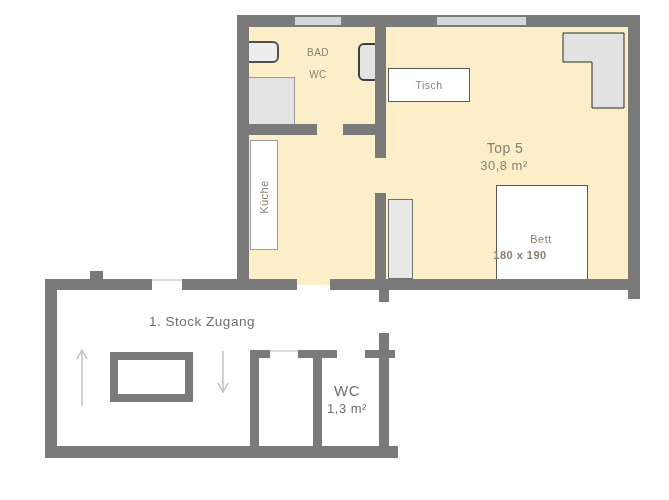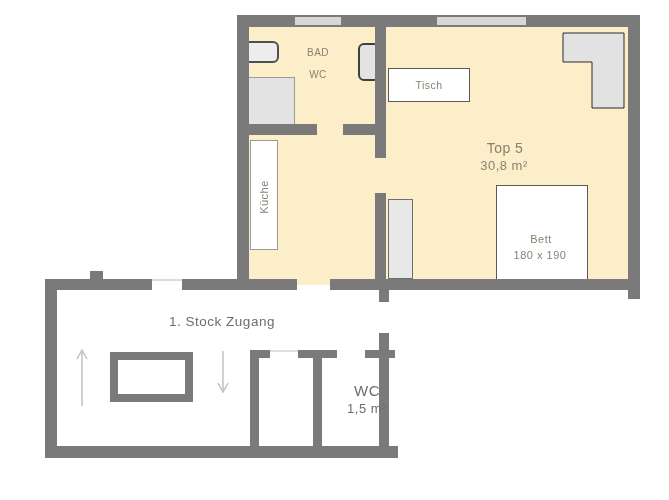--- a/index.html
+++ b/index.html
@@ -14,21 +14,21 @@
   html,body{margin:0;padding:0;background:#fff;}
   body{font-family:"Liberation Sans","DejaVu Sans",sans-serif;}
   #plan{position:relative;width:669px;height:500px;background:#fff;overflow:hidden;}
   .abs{position:absolute;}
   .floor{background:var(--floor);z-index:1;}
   .wall{background:var(--wall);z-index:3;}
   .window{background:var(--window);z-index:4;}
   .threshold{z-index:4;}
   .furn{z-index:2;box-sizing:border-box;}
   .label{z-index:5;color:var(--txt-apt);white-space:nowrap;transform:translate(-50%,-50%);text-align:center;letter-spacing:.5px;}
-  .label.low{color:var(--txt-low);margin-left:20px;}
+  .label.low{color:var(--txt-low);}
   .rot{transform:translate(-50%,-50%) rotate(-90deg);}
   svg.overlay{position:absolute;left:0;top:0;z-index:4;pointer-events:none;}
   .stairwell{box-sizing:border-box;border:8px solid var(--wall);background:#fff;z-index:3;}
 </style>
 </head>
 <body>
 
 <div id="plan">
 
   <div class="abs floor" style="left:243px;top:21px;width:391px;height:264px;"></div>
@@ -86,18 +86,18 @@
 
   <div class="abs label" style="left:318px;top:64px;font-size:10px;line-height:22px;">
     <div>BAD</div>
     <div>WC</div>
   </div>
   <div class="abs label rot" style="left:264px;top:197px;font-size:11px;">Küche</div>
   <div class="abs label" style="left:429px;top:85px;font-size:10.5px;">Tisch</div>
   <div class="abs label" style="left:505px;top:148px;font-size:14px;">Top 5</div>
   <div class="abs label" style="left:504px;top:165px;font-size:13px;">30,8 m²</div>
   <div class="abs label" style="left:541px;top:239px;font-size:11px;">Bett</div>
-  <div class="abs label" style="left:540px;top:255px;font-size:11px;">180 x 190</div>
+  <div class="abs label" style="left:520px;top:255px;font-size:11px;font-weight:bold;">180 x 190</div>
   <div class="abs label low" style="left:202px;top:321px;font-size:13.5px;">1. Stock Zugang</div>
   <div class="abs label low" style="left:347px;top:390px;font-size:15px;">WC</div>
-  <div class="abs label low" style="left:347px;top:408px;font-size:13px;">1,5 m²</div>
+  <div class="abs label low" style="left:347px;top:408px;font-size:13px;">1,3 m²</div>
 
 </div>
 
 </body></html>

